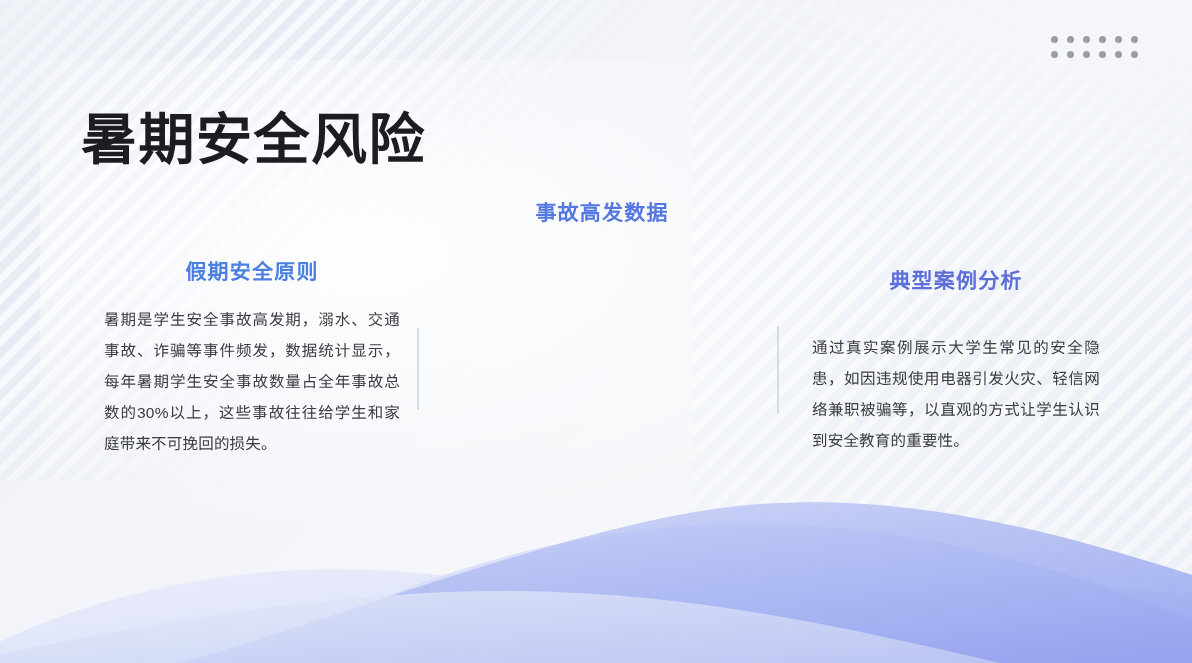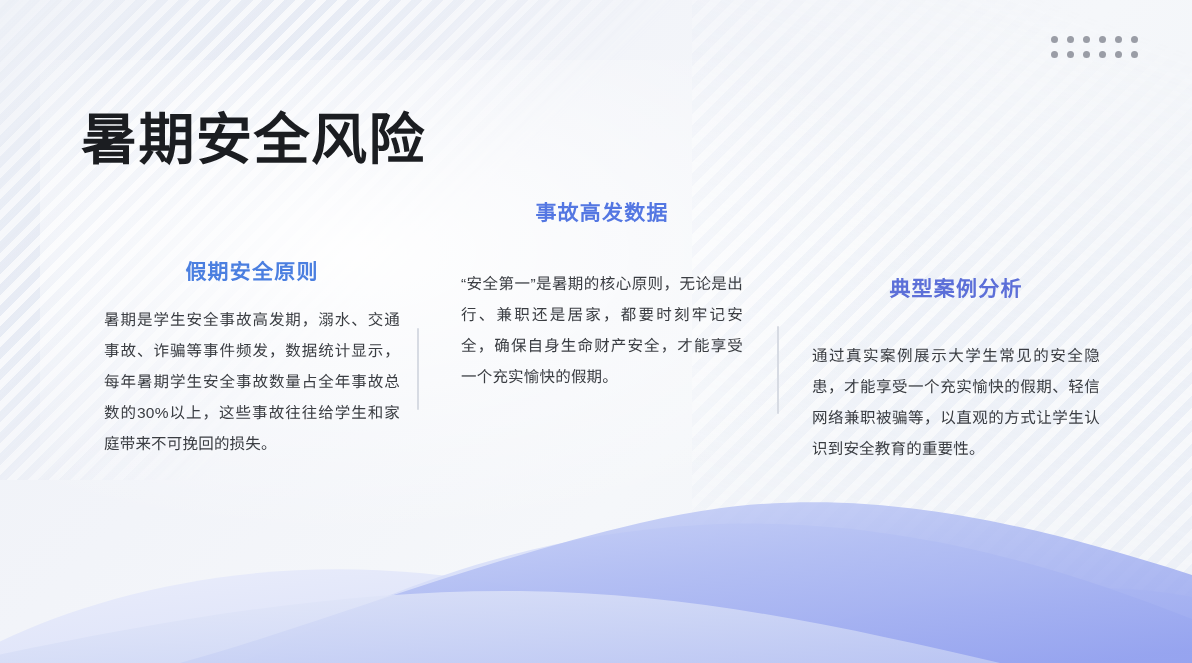--- a/index.html
+++ b/index.html
@@ -139,21 +139,21 @@
   }
 
   #col1 { left: 104px;  top: 255px; width: 296px; }
   #col1 .col-heading { color: #4b7fe0; }
   #col1 .col-body { margin-top: 19px; }
 
   #col2 { left: 461px;  top: 196px; width: 282px; }
   #col2 .col-heading { color: #5477e2; }
   #col2 .col-body { margin-top: 42px; }
 
-  #col3 { left: 812px;  top: 272px; width: 288px; }
+  #col3 { left: 812px;  top: 264px; width: 288px; }
   #col3 .col-heading { color: #5c6fd8; }
   #col3 .col-body { margin-top: 38px; }
 
   
   .divider {
     position: absolute;
     width: 2px;
     background: #d7dbe3;
     border-radius: 1px;
   }
@@ -225,21 +225,20 @@
   <div class="divider" id="divider-1"></div>
   <div class="divider" id="divider-2"></div>
 
   <div class="col" id="col1">
     <div class="col-heading">假期安全原则</div>
     <div class="col-body">暑期是学生安全事故高发期，溺水、交通事故、诈骗等事件频发，数据统计显示，每年暑期学生安全事故数量占全年事故总数的30%以上，这些事故往往给学生和家庭带来不可挽回的损失。</div>
   </div>
 
   <div class="col" id="col2">
     <div class="col-heading">事故高发数据</div>
-    <div class="col-body">“安全第一”是暑期的核心原则，无论是出行、兼职还是居家，都要时刻牢记安全，确保自身生命财产安全，才能享受一个充实愉快的假期。</div>
   </div>
 
   <div class="col" id="col3">
     <div class="col-heading">典型案例分析</div>
-    <div class="col-body">通过真实案例展示大学生常见的安全隐患，才能享受一个充实愉快的假期、轻信网络兼职被骗等，以直观的方式让学生认识到安全教育的重要性。</div>
+    <div class="col-body">通过真实案例展示大学生常见的安全隐患，如因违规使用电器引发火灾、轻信网络兼职被骗等，以直观的方式让学生认识到安全教育的重要性。</div>
   </div>
 
 </div>
 
 </body></html>

